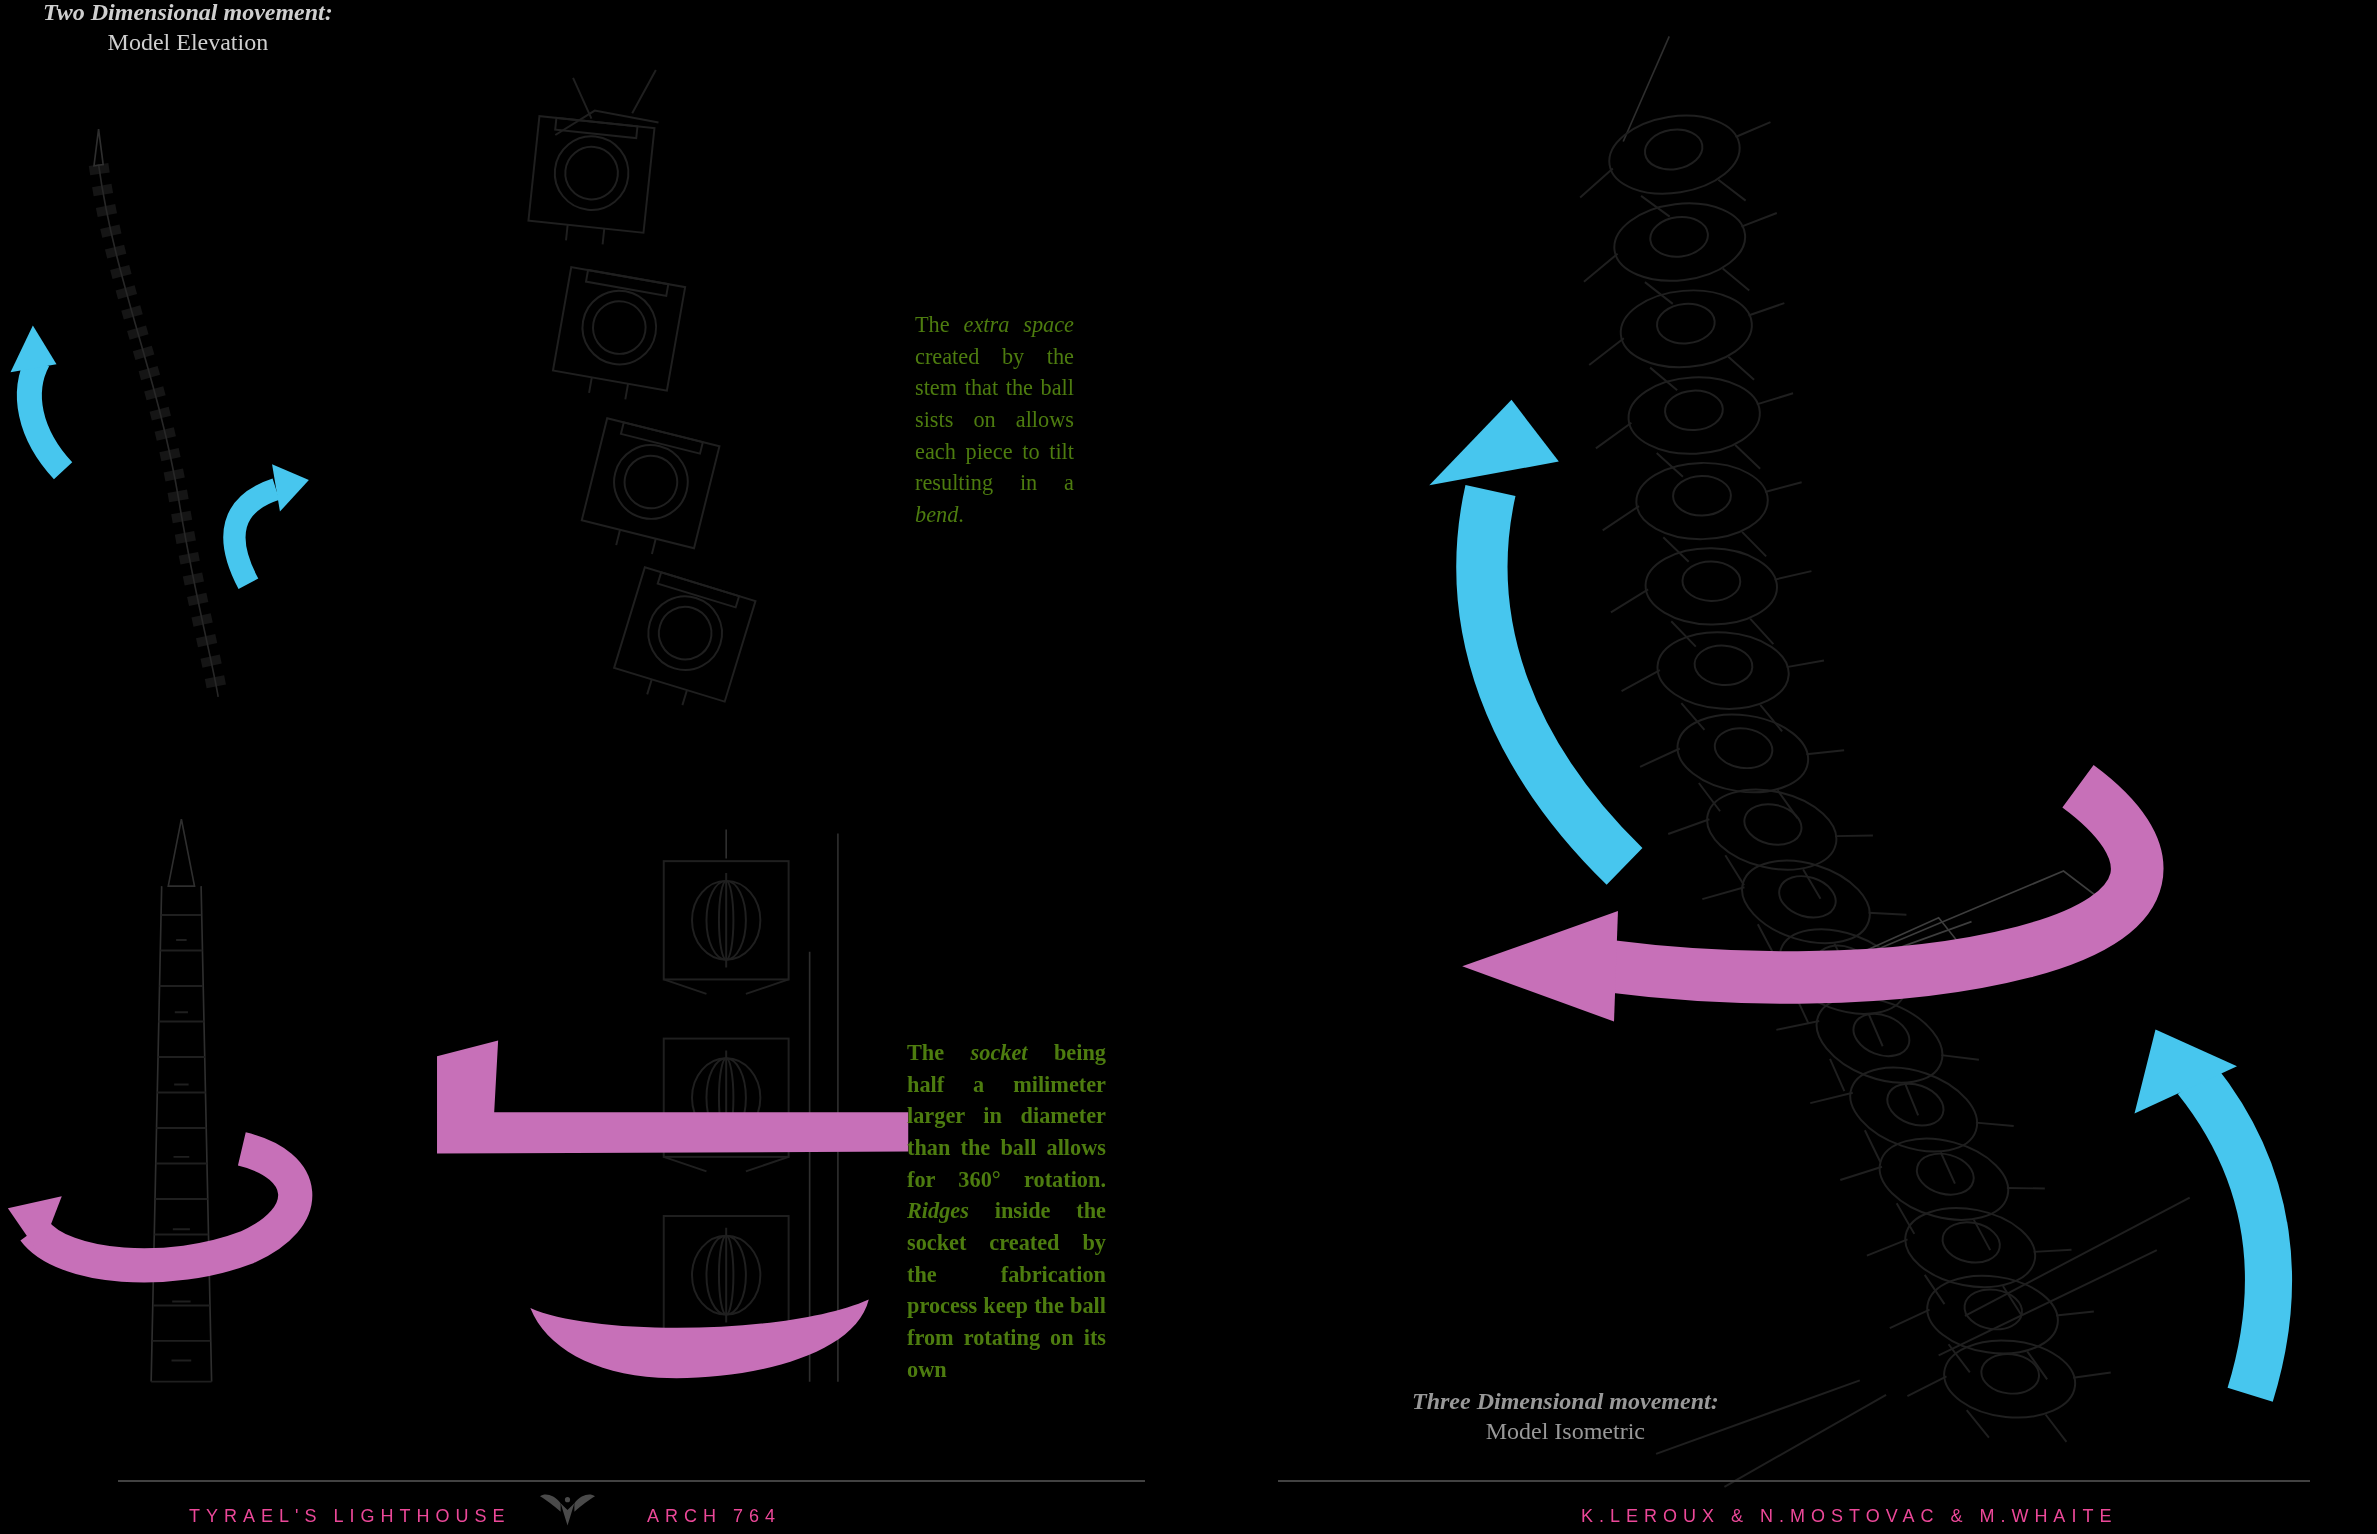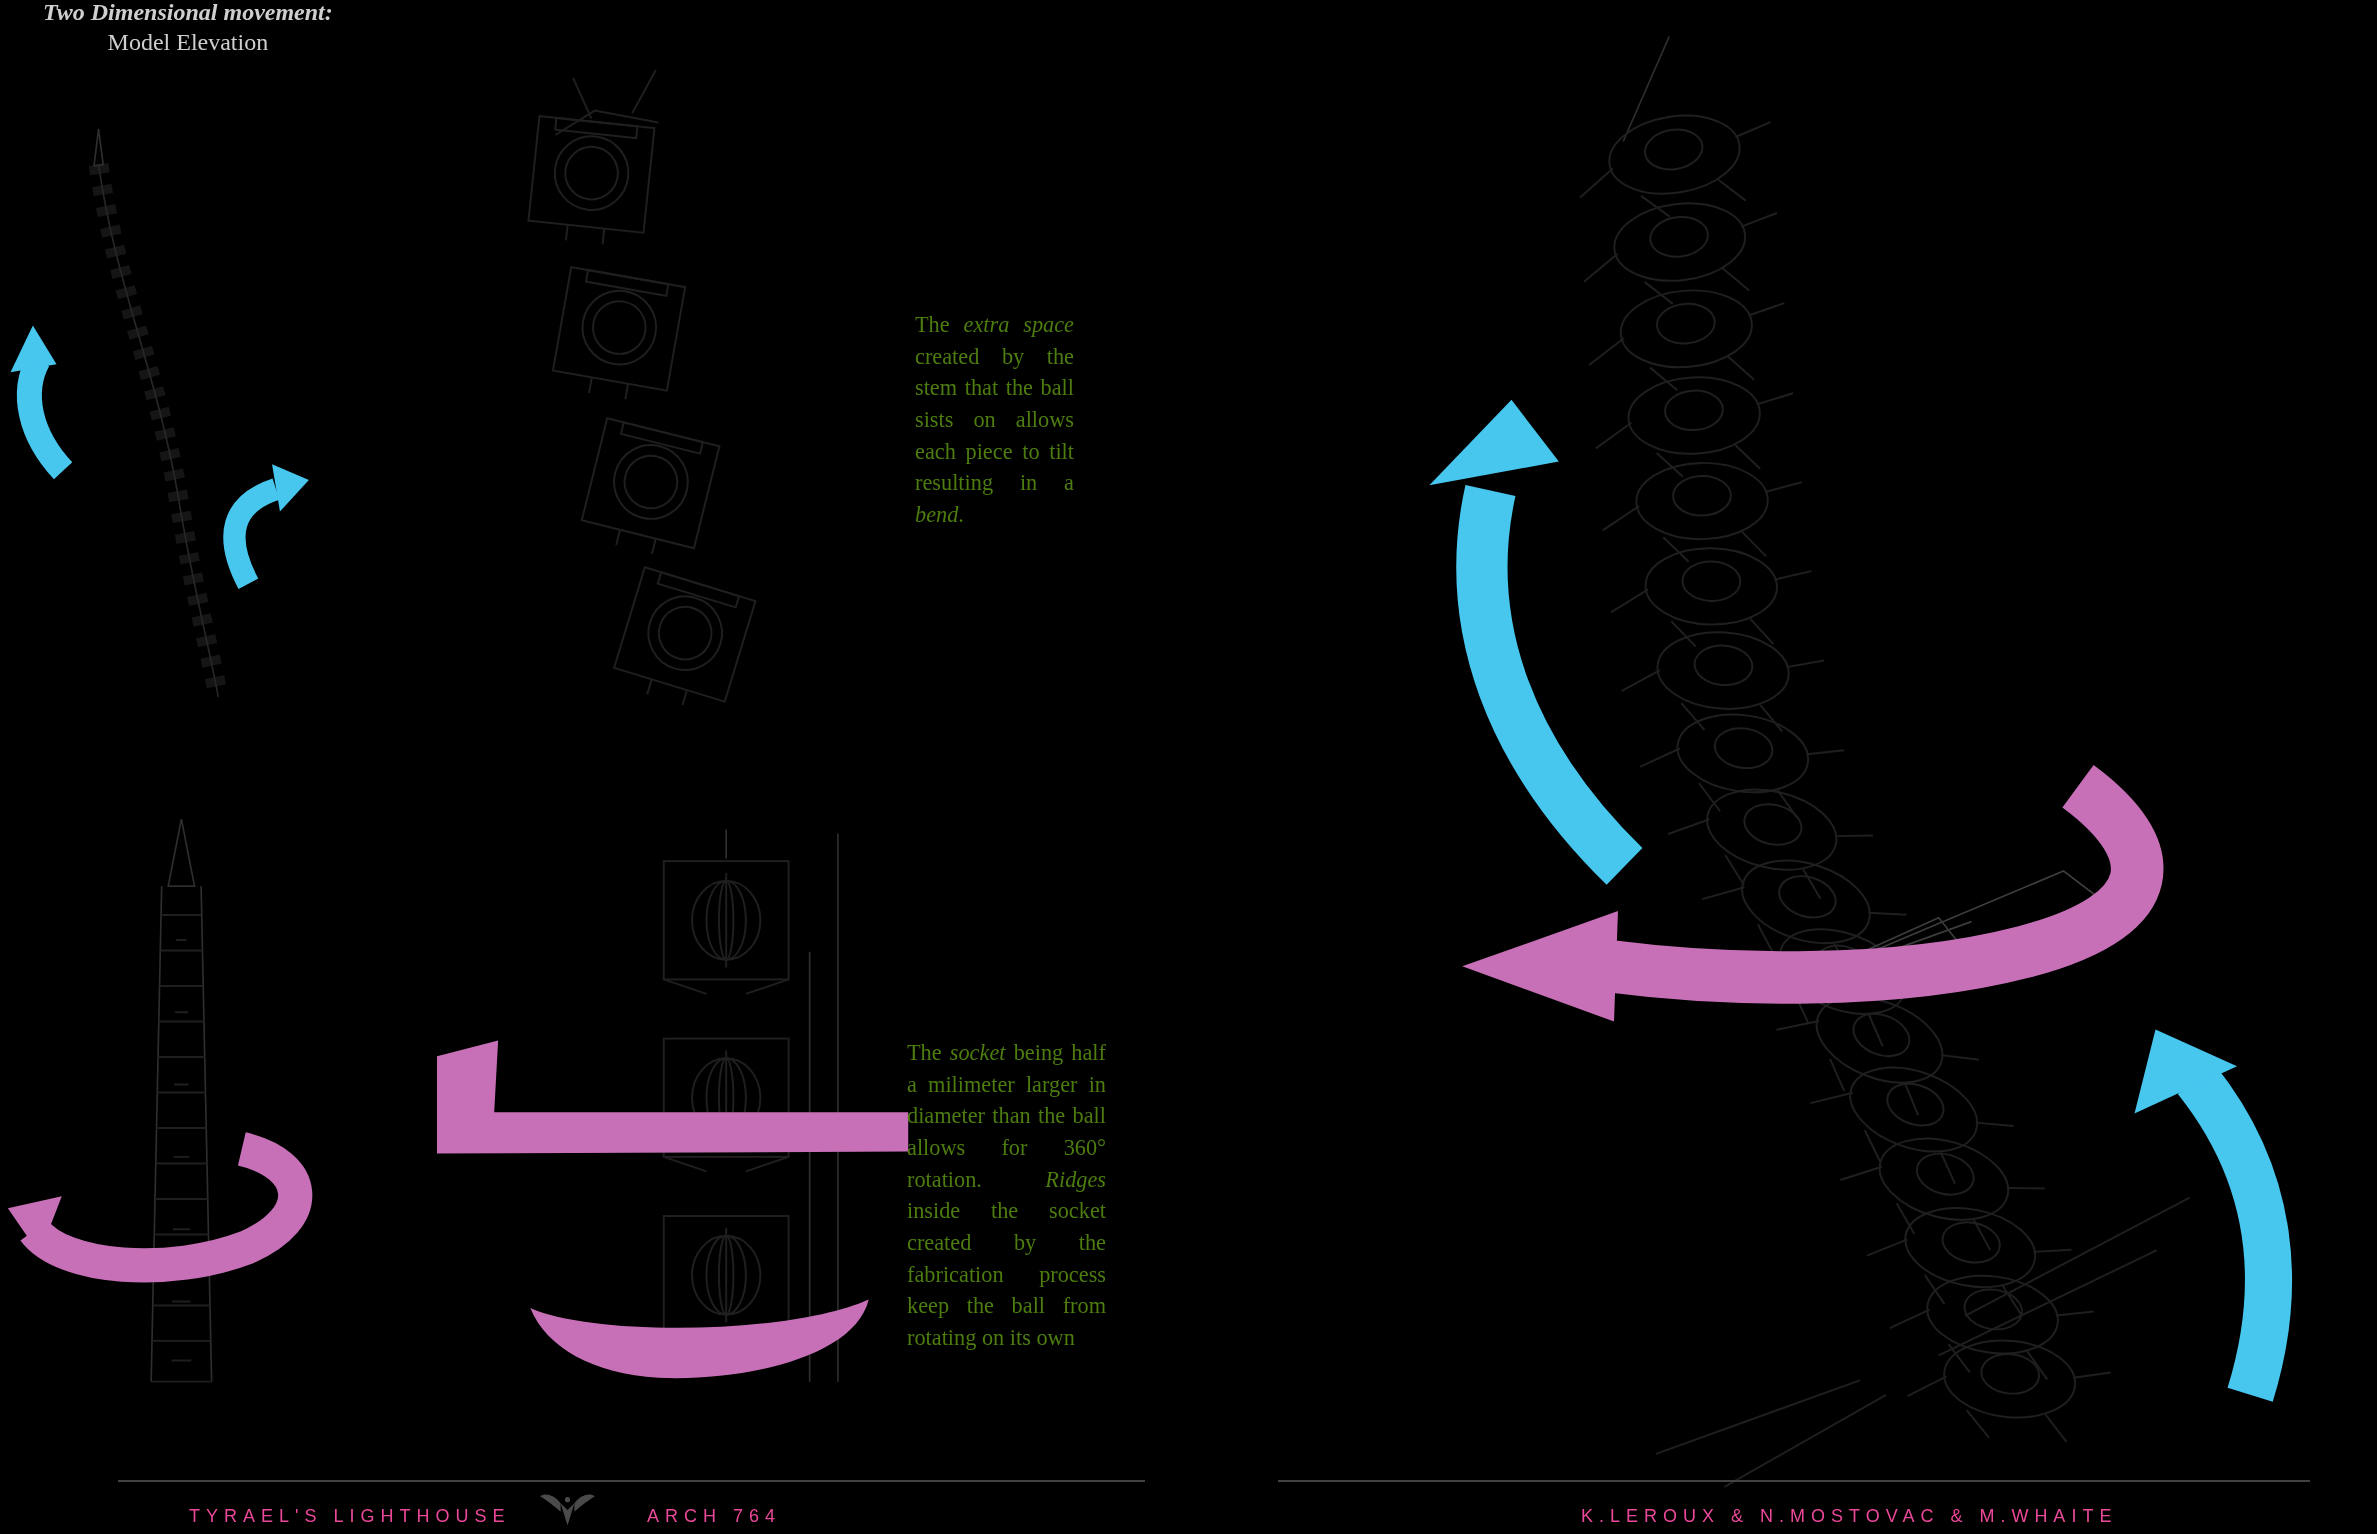--- a/index.html
+++ b/index.html
@@ -13,21 +13,21 @@
   .lnHi{fill:none;stroke:#3d3d3d;stroke-width:2.5;}
   .chainFat{fill:none;stroke:#151515;stroke-width:30;stroke-dasharray:14 18;}
   .chainThin{fill:none;stroke:#272727;stroke-width:2.5;}
 
   .note{
     position:absolute;margin:0;color:#4d7c0f;
     font-size:22.3px;line-height:1.42;text-align:justify;
   }
   .note em{font-style:italic;}
   .note-bend{left:915px;top:309px;width:159px;}
-  .note-socket{left:907px;top:1037px;width:199px;}
+  .note-socket{left:907px;top:1037px;width:199px;font-weight:bold;}
 
   .caption{position:absolute;margin:0;line-height:1.25;}
   .caption .cap-title{display:block;font-style:italic;font-weight:bold;font-size:24px;}
   .caption .cap-sub{display:block;font-size:24px;text-align:center;}
   .caption-top-left{left:43px;top:-2.6px;color:#cfcfcf;}
   .caption-isometric{left:1412px;top:1386px;color:#989898;}
 
   .footer-line{position:absolute;top:1480px;height:2px;background:#424242;}
   .footer-line-left{left:118px;width:1027px;}
   .footer-line-right{left:1278px;width:1032px;}
@@ -174,20 +174,24 @@
 
   <p class="caption caption-top-left">
     <span class="cap-title">Two Dimensional movement:</span>
     <span class="cap-sub">Model Elevation</span>
   </p>
 
   <p class="note note-bend"><span>The </span><em>extra space</em><span> created by the stem that the ball sists on allows each piece to tilt resulting in a </span><em>bend</em><span>.</span></p>
 
   <p class="note note-socket"><span>The </span><em>socket</em><span> being half a milimeter larger in diameter than the ball allows for 360° rotation. </span><em>Ridges</em><span> inside the socket created by the fabrication process keep the ball from rotating on its own</span></p>
 
+  <p class="caption caption-isometric">
+    <span class="cap-title">Three Dimensional movement:</span>
+    <span class="cap-sub">Model Isometric</span>
+  </p>
 
   <div class="footer-line footer-line-left"></div>
   <div class="footer-line footer-line-right"></div>
 
   <p class="footer-text footer-project">TYRAEL'S LIGHTHOUSE</p>
 
   <svg class="footer-logo" width="55" height="38" viewBox="0 0 64 44">
     <path fill="#4a4a4a" d="M32,40 L24,14 L32,22 L40,14 Z"></path>
     <path fill="#4a4a4a" d="M24,14 C16,4 6,2 0,6 C8,11 15,16 24,24 Z"></path>
     <path fill="#4a4a4a" d="M40,14 C48,4 58,2 64,6 C56,11 49,16 40,24 Z"></path>

